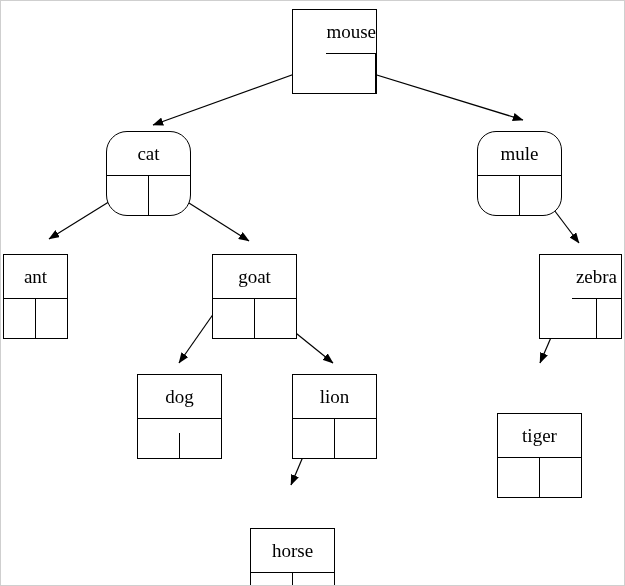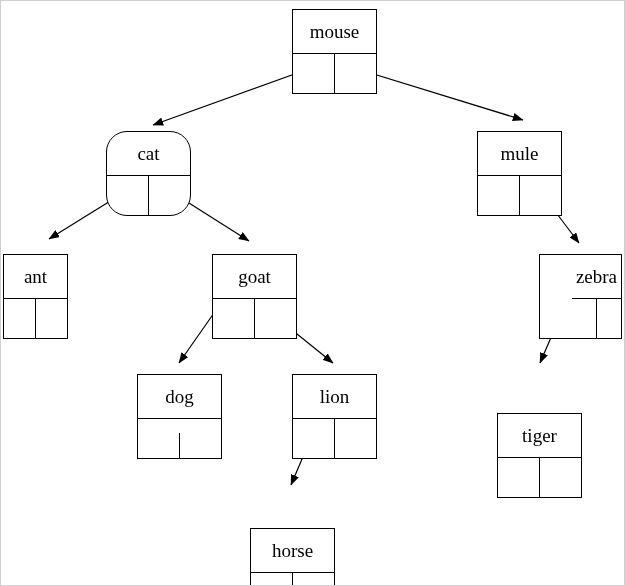--- a/index.html
+++ b/index.html
@@ -74,35 +74,35 @@
         <line x1="127" y1="189" x2="48" y2="238" stroke="#000000" stroke-width="1.2" marker-end="url(#arrowhead)"></line>
         <line x1="169" y1="190" x2="248" y2="240" stroke="#000000" stroke-width="1.2" marker-end="url(#arrowhead)"></line>
         <line x1="538" y1="189" x2="578" y2="242" stroke="#000000" stroke-width="1.2" marker-end="url(#arrowhead)"></line>
         <line x1="213" y1="312" x2="178" y2="362" stroke="#000000" stroke-width="1.2" marker-end="url(#arrowhead)"></line>
         <line x1="270" y1="312" x2="332" y2="362" stroke="#000000" stroke-width="1.2" marker-end="url(#arrowhead)"></line>
         <line x1="561" y1="311" x2="539" y2="362" stroke="#000000" stroke-width="1.2" marker-end="url(#arrowhead)"></line>
         <line x1="312" y1="432" x2="290" y2="484" stroke="#000000" stroke-width="1.2" marker-end="url(#arrowhead)"></line>
       </g>
   </svg>
   <div id="node-layer">
-      <div class="node" style="left: 291px; top: 8px; width: 85px; height: 85px;">
+      <div class="node" style="left: 291px; top: 8px; width: 85px; height: 85px; align-items: flex-end;">
         <div class="node-label" style="height: 44px; line-height: 44px;">mouse</div>
         <div class="node-pointers">
           <div class="ptr ptr-left"></div>
           <div class="ptr ptr-right"></div>
         </div>
       </div>
       <div class="node" style="left: 105px; top: 130px; width: 85px; height: 85px; border-radius: 21px;">
         <div class="node-label" style="height: 44px; line-height: 44px;">cat</div>
         <div class="node-pointers">
           <div class="ptr ptr-left"></div>
           <div class="ptr ptr-right"></div>
         </div>
       </div>
-      <div class="node" style="left: 476px; top: 130px; width: 85px; height: 85px;">
+      <div class="node" style="left: 476px; top: 130px; width: 85px; height: 85px; border-radius: 19px;">
         <div class="node-label" style="height: 44px; line-height: 44px;">mule</div>
         <div class="node-pointers">
           <div class="ptr ptr-left"></div>
           <div class="ptr ptr-right"></div>
         </div>
       </div>
       <div class="node" style="left: 2px; top: 253px; width: 65px; height: 85px;">
         <div class="node-label" style="height: 44px; line-height: 44px;">ant</div>
         <div class="node-pointers">
           <div class="ptr ptr-left"></div>

